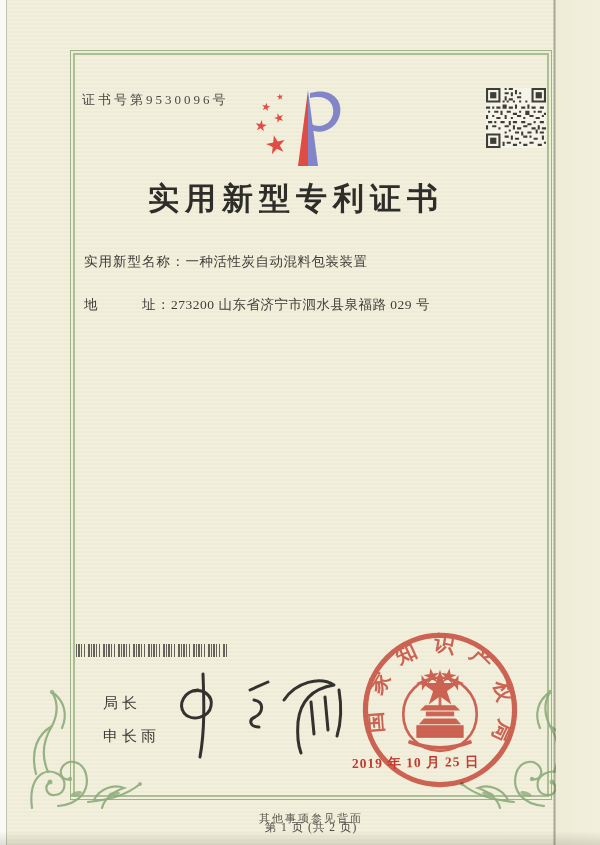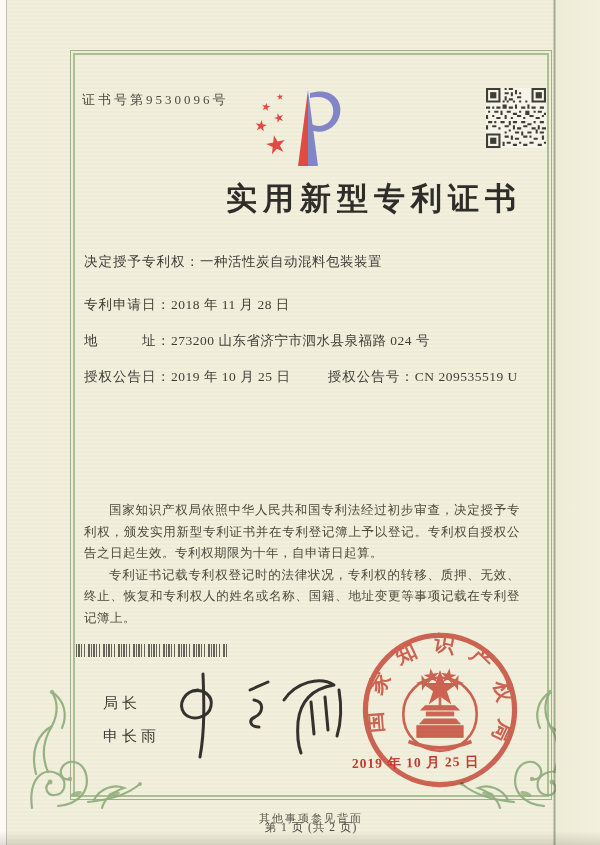--- a/index.html
+++ b/index.html
@@ -27,21 +27,21 @@
   .ornament { position:absolute; width:130px; height:130px; }
   .ornament.bl { left:24px; top:682px; }
   .ornament.br { left:448px; top:682px; transform:scaleX(-1); }
 
   .cert-no { position:absolute; left:82px; top:91px; font-size:13px;
     letter-spacing:3px; color:#4a4a44; }
 
   .logo { position:absolute; left:246px; top:84px; width:100px; height:95px; }
   .qr { position:absolute; left:486px; top:88px; width:60px; height:60px; }
 
-  .title { position:absolute; left:70px; top:178px; width:452px; text-align:right;
+  .title { position:absolute; left:70px; top:178px; width:452px; text-align:center;
     font-size:31px; font-weight:bold; letter-spacing:6px; color:#2e2d2a; }
 
   .fields { position:absolute; left:84px; top:252px; width:444px;
     font-size:13.5px; color:#3e3d38; }
   .field-row { margin-bottom:16px; line-height:20px; white-space:nowrap; }
   .field-row:first-child { margin-bottom:23px; }
   .field-label { letter-spacing:1px; }
   .field-value { letter-spacing:0.5px;text-align:center; }
   .pair2 { margin-left:34px; }
 
@@ -153,38 +153,27 @@
         M9,21h1v1h-1z M11,20h1v1h-1z M14,21h2v1h-2z M17,21h1v2h-1z M20,21h2v1h-2z M24,20h1v2h-1z M26,21h2v1h-2z
         M9,23h2v1h-2z M12,23h1v2h-1z M14,24h2v1h-2z M18,23h2v1h-2z M21,23h1v1h-1z M23,24h2v1h-2z M27,23h1v2h-1z
         M8,26h1v2h-1z M10,26h2v1h-2z M13,27h2v1h-2z M16,26h1v1h-1z M18,27h2v1h-2z M21,26h2v1h-2z M25,27h2v1h-2z M28,26h1v1h-1z"></path>
     </g>
   </svg>
 
   <div class="title">实用新型专利证书</div>
 
   <div class="fields">
     <div class="field-row">
-      <span class="field-label">决定授予专利权：</span><span class="field-value">一种活性炭自动混料包装装置</span>
+      <span class="field-label">实用新型名称：</span><span class="field-value">一种活性炭自动混料包装装置</span>
     </div>
     <div class="field-row">
-      <span class="field-label">专利申请日：</span><span class="field-value">2018 年 11 月 28 日</span>
-    </div>
-    <div class="field-row">
-      <span class="field-label">地　　　址：</span><span class="field-value">273200 山东省济宁市泗水县泉福路 024 号</span>
-    </div>
-    <div class="field-row">
-      <span class="field-label">授权公告日：</span><span class="field-value">2019 年 10 月 25 日</span>
-      <span class="field-label pair2">授权公告号：</span><span class="field-value">CN 209535519 U</span>
+      <span class="field-label">地　　　址：</span><span class="field-value">273200 山东省济宁市泗水县泉福路 029 号</span>
     </div>
   </div>
 
-  <div class="paras">
-    <p>国家知识产权局依照中华人民共和国专利法经过初步审查，决定授予专利权，颁发实用新型专利证书并在专利登记簿上予以登记。专利权自授权公告之日起生效。专利权期限为十年，自申请日起算。</p>
-    <p>专利证书记载专利权登记时的法律状况，专利权的转移、质押、无效、终止、恢复和专利权人的姓名或名称、国籍、地址变更等事项记载在专利登记簿上。</p>
-  </div>
 
   <div class="barcode"></div>
 
   <div class="signer t1">局长</div>
   <div class="signer t2">申长雨</div>
 
   <svg class="signature" viewBox="0 0 200 112">
     <g fill="none" stroke="#33322e" stroke-width="3" stroke-linecap="round" stroke-linejoin="round">
       <path d="M40,30 C26,31 20,44 26,53 C33,62 51,58 53,46 C55,36 46,29 36,31"></path>
       <path d="M45,14 C46,40 47,70 42,97"></path>

